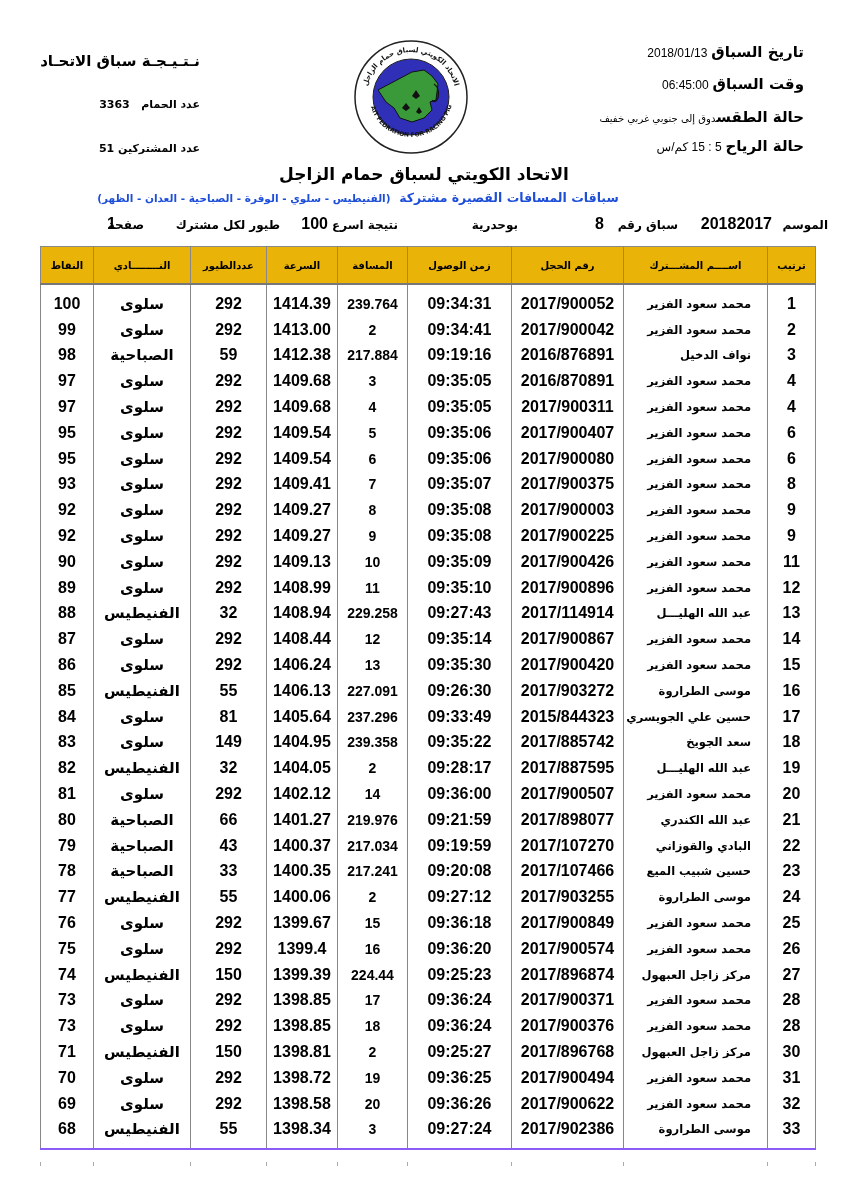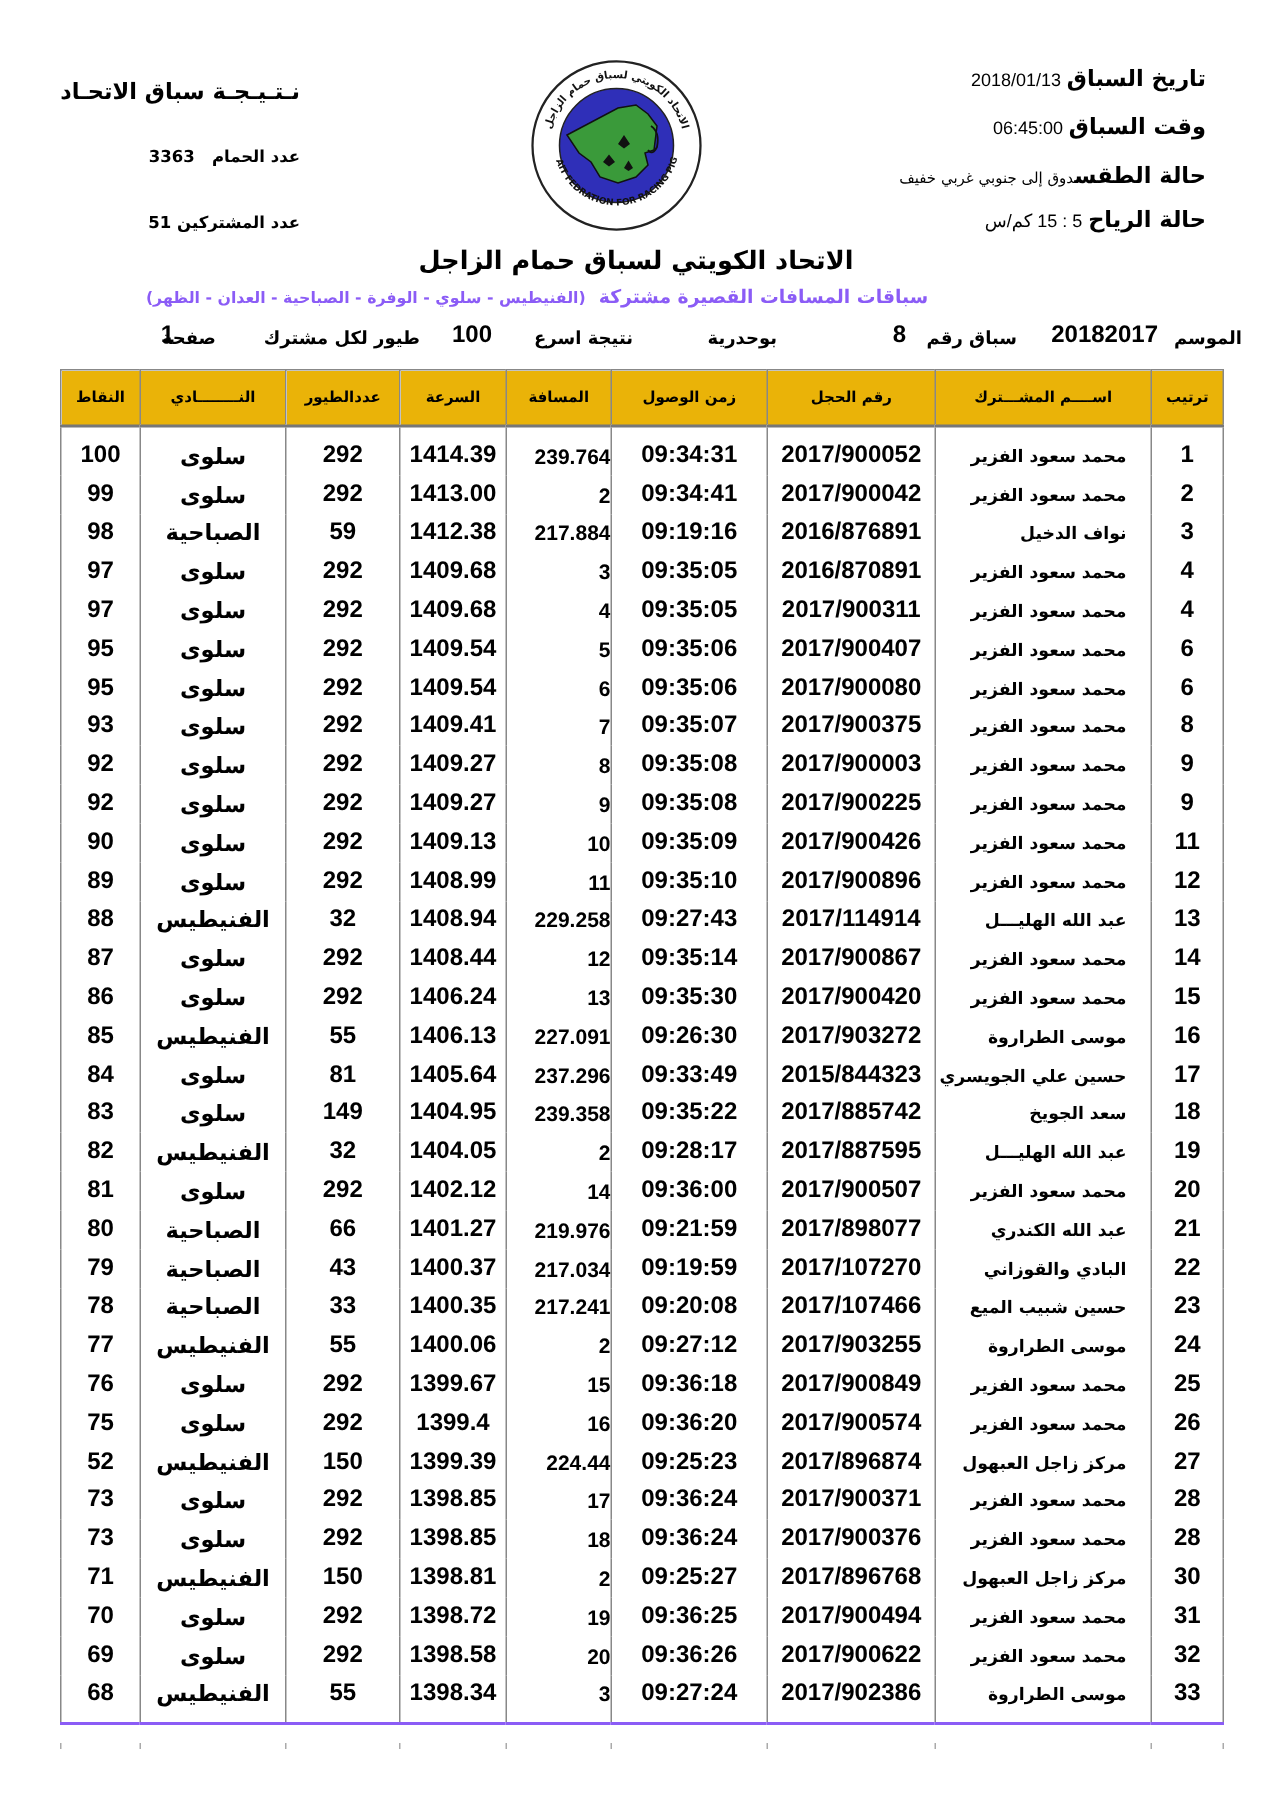--- a/index.html
+++ b/index.html
@@ -15,33 +15,33 @@
   .info-line .val { font-family:"Liberation Sans", sans-serif; font-size:12px; }
   .info-line .small { font-size:10px; }
   #race-date { top:43px; }
   #race-time { top:75px; }
   #weather { top:108px; }
   #wind { top:137px; }
 
   #logo { left:352px; top:38px; width:118px; height:118px; }
 
   #main-title { left:0; width:848px; top:164px; text-align:center; font-size:17px; font-weight:bold; direction:rtl; }
-  #subtitle { left:0; width:716px; top:190px; text-align:center; font-size:12.5px; font-weight:bold; color:#8b5cf6; direction:rtl; white-space:nowrap; }
+  #subtitle { left:0; width:716px; top:190px; text-align:center; font-size:12.5px; font-weight:bold; color:#1d4ed8; direction:rtl; white-space:nowrap; }
   #subtitle .places { font-size:10.5px; }
 
   #meta-row { left:40px; width:788px; top:218px; height:22px; direction:rtl; font-size:12px; font-weight:bold; white-space:nowrap; }
   #meta-row span { position:absolute; top:0; }
   #meta-row .num { font-family:"Liberation Sans", sans-serif; font-size:16px; }
 
   table#results { position:absolute; left:40px; top:246px; width:775px; border-collapse:collapse; direction:rtl; table-layout:fixed; }
   #results th { background:#eab308; height:36px; font-size:10px; font-weight:bold; border:1px solid #888; border-bottom:2px solid #777; padding:0 3px; white-space:nowrap; overflow:hidden; }
   #results td { height:25.8px; font-family:"Liberation Sans", sans-serif; font-weight:bold; font-size:16px; text-align:center; border-left:1px solid #888; border-right:1px solid #888; padding:0; white-space:nowrap; overflow:hidden; }
   #results td.name { text-align:right; padding-right:16px; font-family:"DejaVu Sans", sans-serif; font-size:11.5px; }
   #results td.club { font-family:"DejaVu Sans", sans-serif; font-size:15px; }
-  #results td.dist { font-size:14px;text-align:right; }
+  #results td.dist { font-size:14px; }
   #results tbody tr:first-child td { padding-top:6px; }
   #results tbody tr:last-child td { border-bottom:2px solid #8b5cf6; padding-bottom:6px;margin-top:28px; }
   .tick-row { left:40px; width:775px; top:1162px; height:4px; }
   .tick { position:absolute; top:0; width:1px; height:4px; background:#aaa; }
 </style>
 </head>
 <body>
 
 <div id="left-title" class="abs">نـتـيـجـة سباق الاتحـاد</div>
 <div id="birds-count" class="abs">
@@ -92,21 +92,21 @@
   <span>سباقات المسافات القصيرة مشتركة</span>&nbsp;
   <span class="places">(الفنيطيس - سلوي - الوفرة - الصباحية - العدان - الظهر)</span>
 </div>
 
 <div id="meta-row" class="abs">
   <span style="right:0px;">الموسم</span>
   <span class="num" style="right:56px; top:-3px;">20182017</span>
   <span style="right:150px;">سباق رقم</span>
   <span class="num" style="right:224px; top:-3px;">8</span>
   <span style="right:310px;">بوحدرية</span>
-  <span style="right:406px;">نتيجة اسرع</span>
+  <span style="right:430px;">نتيجة اسرع</span>
   <span class="num" style="right:500px; top:-3px;">100</span>
   <span style="right:548px;">طيور لكل مشترك</span>
   <span style="right:684px;">صفحة</span>
   <span class="num" style="right:712px; top:-3px;">1</span>
 </div>
 
 <table id="results">
   <colgroup>
     <col style="width:48px">
       <col style="width:144px">
@@ -420,21 +420,21 @@
       </tr>
       <tr>
         <td>27</td>
         <td class="name">مركز زاجل العبهول</td>
         <td>2017/896874</td>
         <td>09:25:23</td>
         <td class="dist">224.44</td>
         <td>1399.39</td>
         <td>150</td>
         <td class="club">الفنيطيس</td>
-        <td>52</td>
+        <td>74</td>
       </tr>
       <tr>
         <td>28</td>
         <td class="name">محمد سعود الفزير</td>
         <td>2017/900371</td>
         <td>09:36:24</td>
         <td class="dist">17</td>
         <td>1398.85</td>
         <td>292</td>
         <td class="club">سلوى</td>

